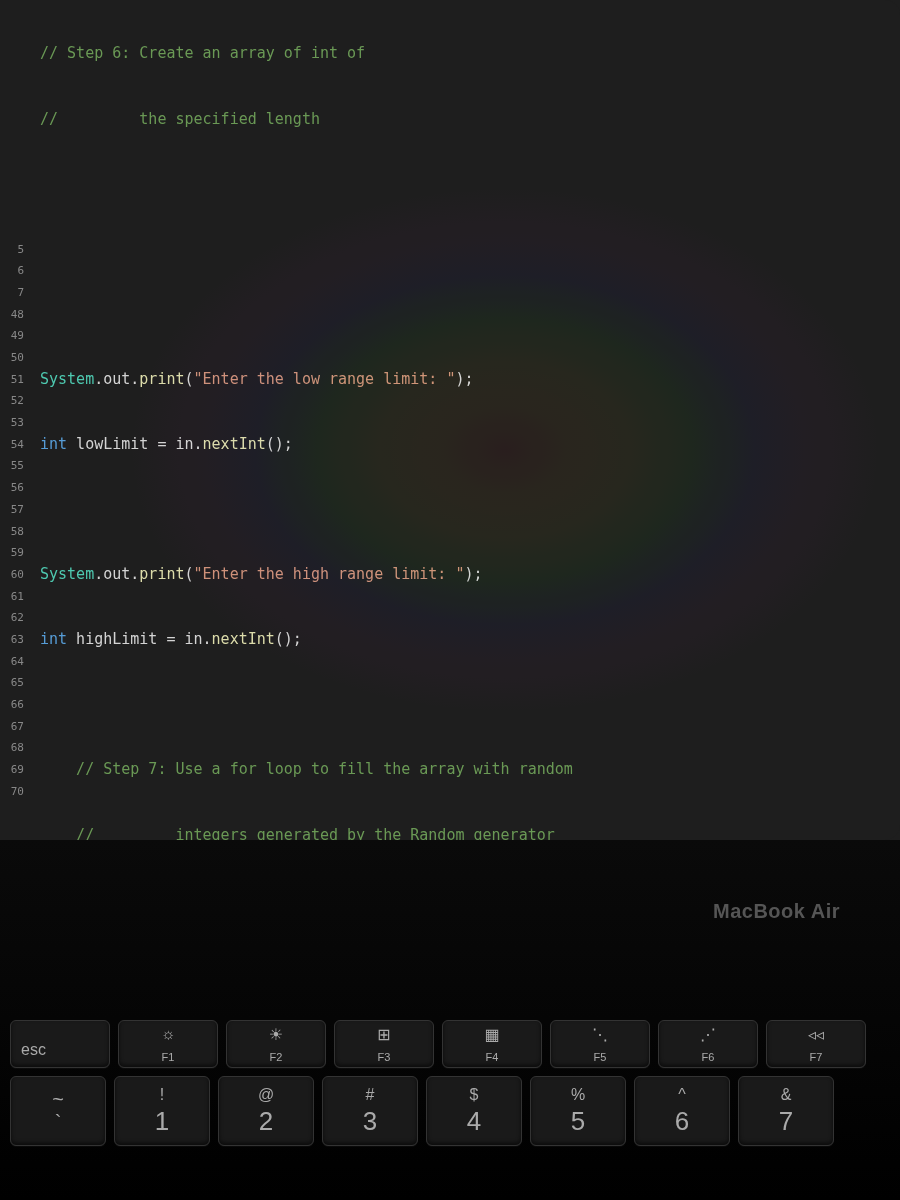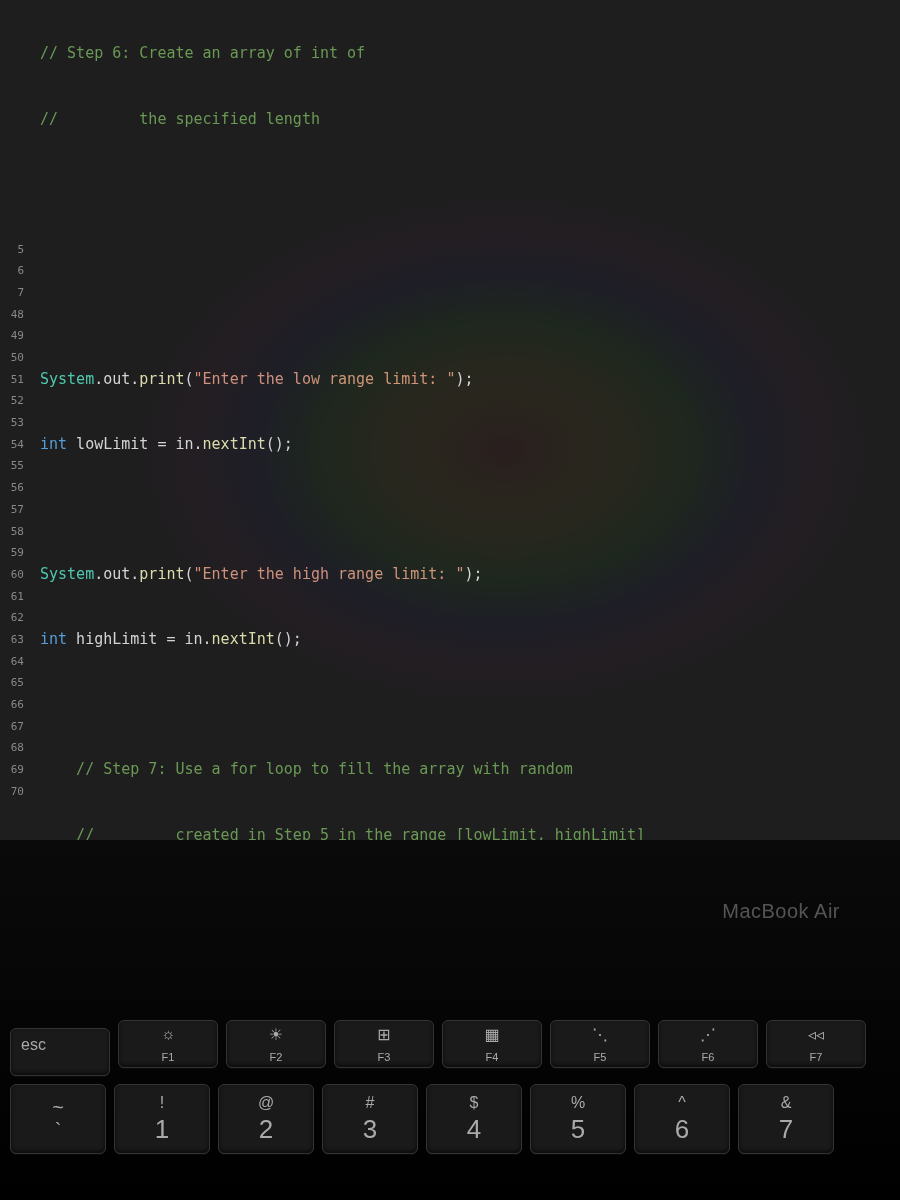--- a/index.html
+++ b/index.html
@@ -77,21 +77,21 @@
     position: relative;
     color: #666;
   }
   .macbook-label {
     position: absolute;
     right: 60px;
     top: 60px;
     color: #555;
     font-family: -apple-system, Helvetica, sans-serif;
     font-size: 20px;
-    font-weight: 400;
+    font-weight: 700;
     letter-spacing: 0.5px;
   }
   .keyboard {
     position: absolute;
     top: 180px;
     left: 0;
     right: 0;
     display: flex;
     flex-direction: column;
     gap: 8px;
@@ -120,23 +120,22 @@
     padding: 4px;
     justify-content: space-between;
   }
   .fkey .icon { font-size: 16px; color: #aaa; }
   .fkey .label { font-size: 11px; text-align: center; }
   .esc {
     width: 100px;
     height: 48px;
     justify-content: flex-end;
     align-items: flex-start;
-    padding: 21px 10px;
+    padding: 8px 10px;
     font-size: 16px;
-    margin-top: 8px;
   }
   .numkey {
     width: 96px;
     height: 70px;
     font-size: 16px;
   }
   .numkey .top { font-size: 16px; margin-bottom: 2px; }
   .numkey .bot { font-size: 26px; font-weight: 300; }
   .tilde { width: 96px; height: 70px; font-size: 18px; }
   .tilde .top { font-size: 20px; }
@@ -191,20 +190,21 @@
     <div class="code-line"></div>
     <div class="code-line"></div>
     <div class="code-line"></div>
     <div class="code-line"><span class="type">System</span><span class="ident">.out.</span><span class="method">print</span><span class="punct">(</span><span class="string">"Enter the low range limit: "</span><span class="punct">);</span></div>
     <div class="code-line"><span class="keyword">int</span><span class="ident"> lowLimit = in.</span><span class="method">nextInt</span><span class="punct">();</span></div>
     <div class="code-line"></div>
     <div class="code-line"><span class="type">System</span><span class="ident">.out.</span><span class="method">print</span><span class="punct">(</span><span class="string">"Enter the high range limit: "</span><span class="punct">);</span></div>
     <div class="code-line"><span class="keyword">int</span><span class="ident"> highLimit = in.</span><span class="method">nextInt</span><span class="punct">();</span></div>
     <div class="code-line"></div>
     <div class="code-line"><span class="comment">    // Step 7: Use a for loop to fill the array with random</span></div>
+    <div class="code-line"><span class="comment">    //         integers generated by the Random generator</span></div>
     <div class="code-line"><span class="comment">    //         created in Step 5 in the range [lowLimit, highLimit]</span></div>
     <div class="code-line"></div>
     <div class="code-line"></div>
     <div class="code-line"><span class="ident">    System</span><span class="ident">.out.</span><span class="method">println</span><span class="punct">(</span><span class="string">"Before sorting:"</span><span class="punct">);</span></div>
     <div class="code-line"></div>
     
     
     
     
     

